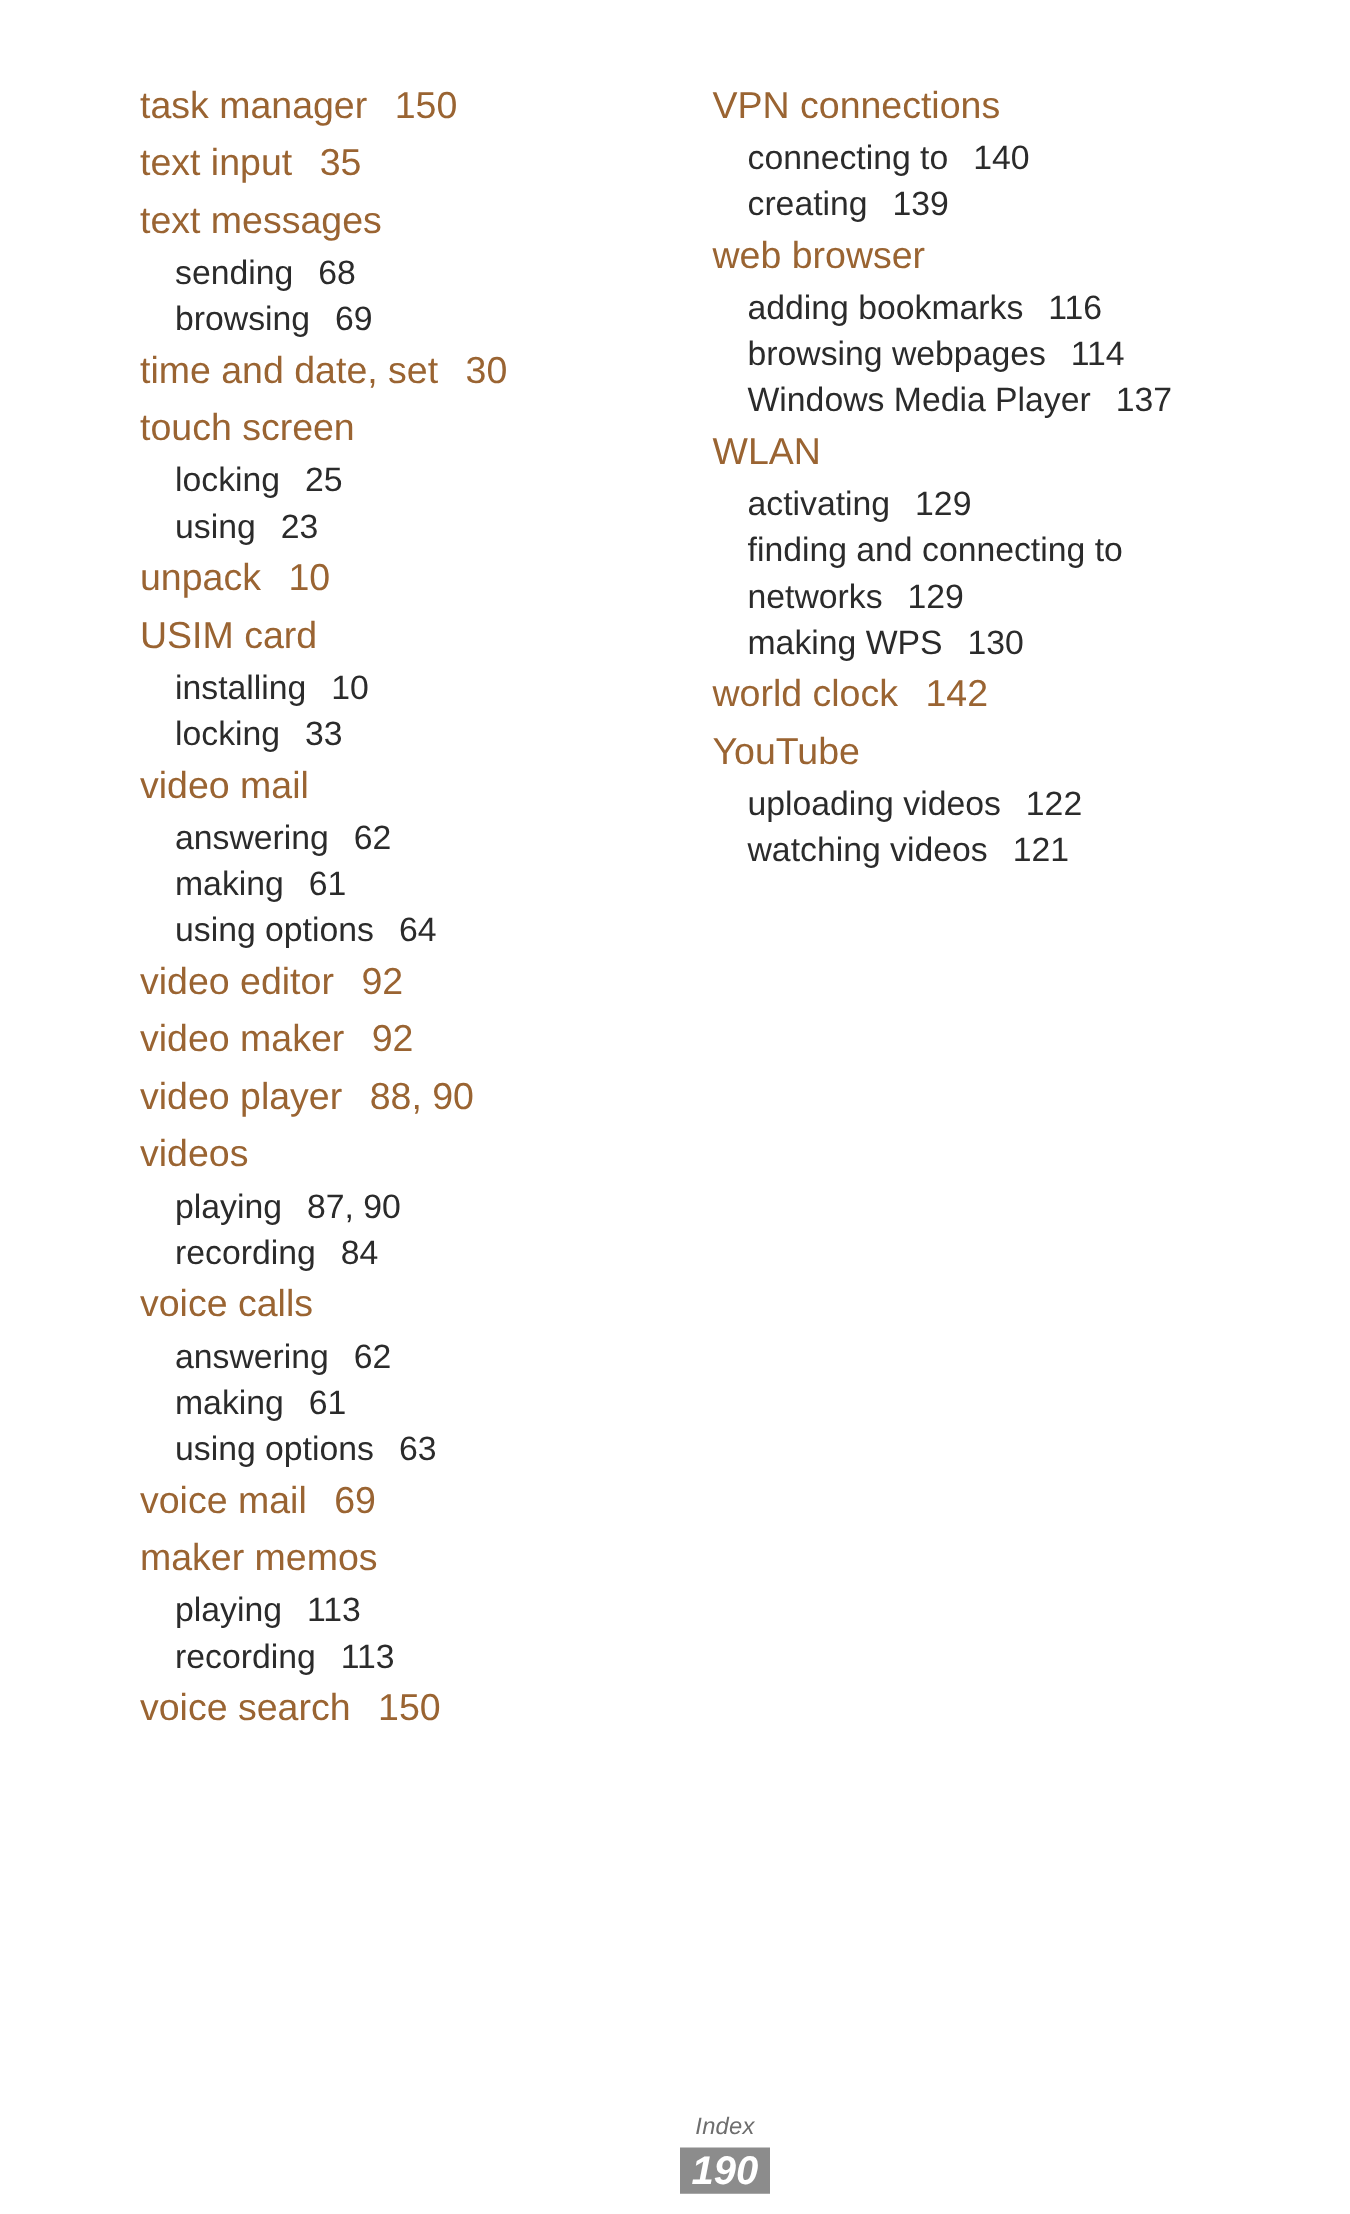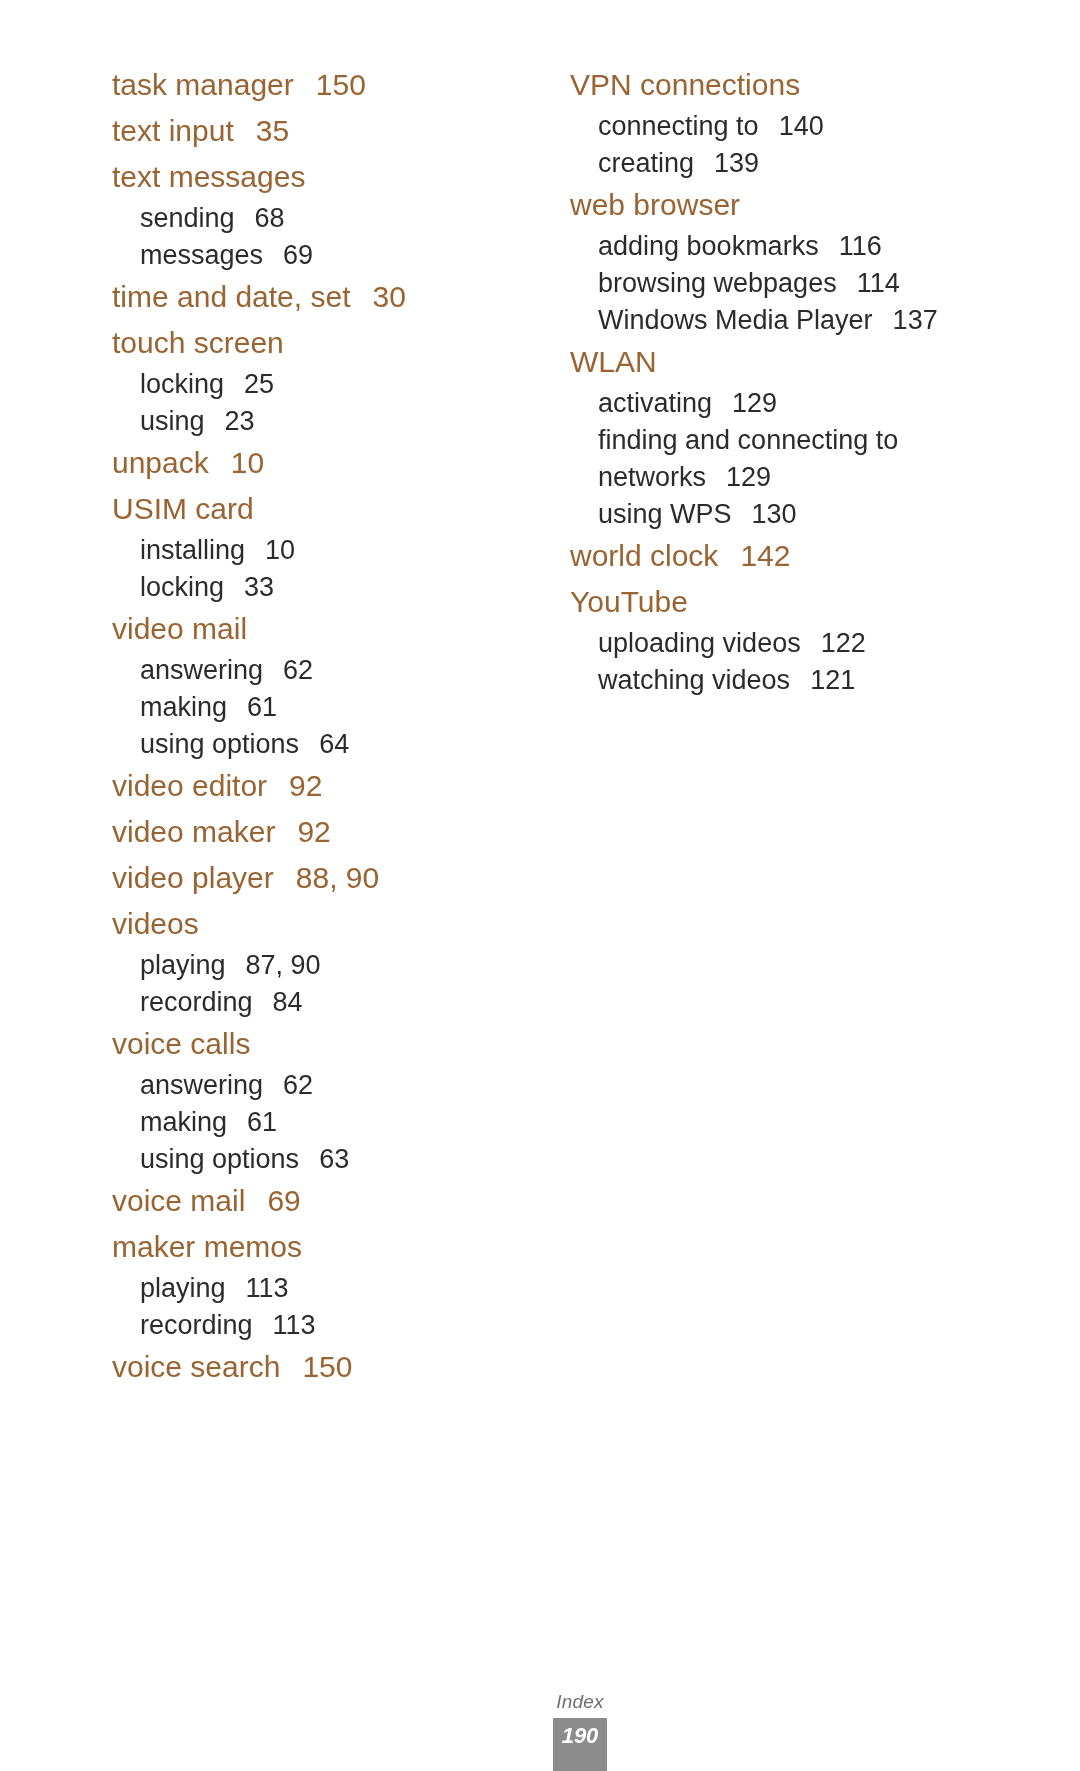--- a/index.html
+++ b/index.html
@@ -109,25 +109,25 @@
     font-style: italic;
     color: #6e6e6e;
     letter-spacing: 0.2px;
     line-height: 24px;
   }
   .page-badge {
     display: inline-block;
     margin-top: 4px;
     background: #8c8c8c;
     color: #ffffff;
-    font-size: 22px;
+    font-size: 32px;
     font-style: italic;
     font-weight: 700;
     line-height: 30px;
-    padding: 3px 9px 20px 9px;
+    padding: 3px 9px 4px 9px;
   }
 </style>
 </head>
 <body>
 
 <div class="page">
 
   <div class="columns">
     <div class="column left" id="col-left">
         <div class="entry">
@@ -144,21 +144,21 @@
         </div>
         <div class="entry">
           <div class="entry-head">
             <span class="term">text messages</span>
           </div>
           <div class="sub">
             <span class="term">sending</span>
             <span class="pages">68</span>
           </div>
           <div class="sub">
-            <span class="term">messages</span>
+            <span class="term">browsing</span>
             <span class="pages">69</span>
           </div>
         </div>
         <div class="entry">
           <div class="entry-head">
             <span class="term">time and date, set</span>
             <span class="pages">30</span>
           </div>
         </div>
         <div class="entry">
@@ -318,21 +318,21 @@
         <div class="entry">
           <div class="entry-head">
             <span class="term">WLAN</span>
           </div>
           <div class="sub">
             <span class="term">activating</span>
             <span class="pages">129</span>
           </div>
           <div class="sub wrap"><span class="term">finding and connecting to networks</span><span class="pages">129</span></div>
           <div class="sub">
-            <span class="term">using WPS</span>
+            <span class="term">making WPS</span>
             <span class="pages">130</span>
           </div>
         </div>
         <div class="entry">
           <div class="entry-head">
             <span class="term">world clock</span>
             <span class="pages">142</span>
           </div>
         </div>
         <div class="entry">

